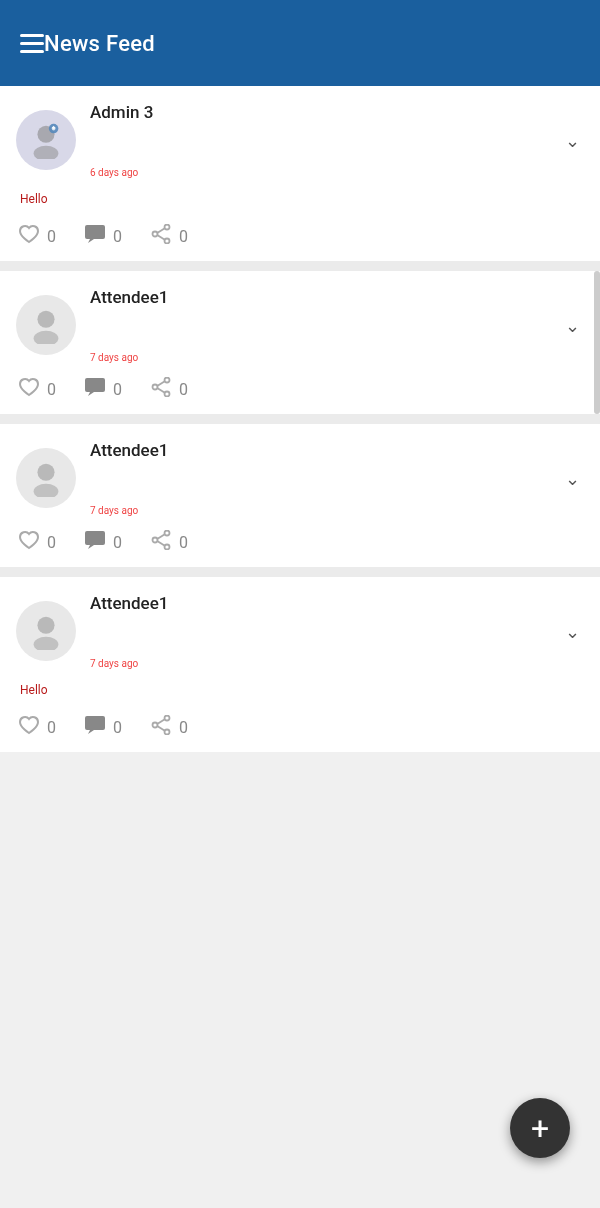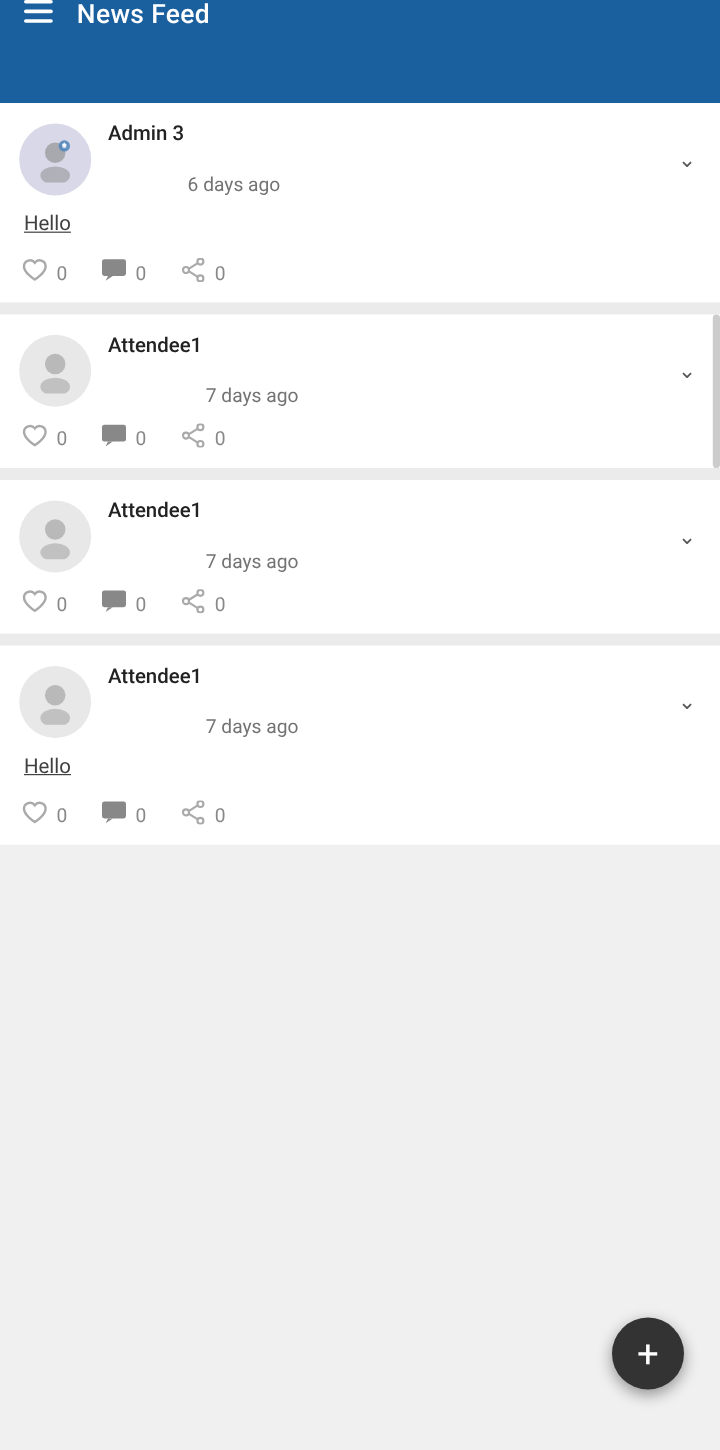--- a/index.html
+++ b/index.html
@@ -15,23 +15,22 @@
       min-height: 1208px;
       position: relative;
       overflow-x: hidden;
     }
 
     
     .header {
       background-color: #1a5f9e;
       height: 86px;
       display: flex;
-      align-items: flex-start;
+      align-items: center;
       padding: 0 20px;
-      gap: 20px;
     }
 
     .hamburger-icon {
       display: flex;
       flex-direction: column;
       gap: 5px;
       cursor: pointer;
     }
 
     .hamburger-icon span {
@@ -86,49 +85,48 @@
       flex-shrink: 0;
     }
 
     .avatar svg {
       width: 38px;
       height: 38px;
     }
 
     .author-info {
       display: flex;
-      flex-direction: row;
+      flex-direction: column;
       gap: 3px;
     }
 
     .author-name {
       font-size: 17px;
       font-weight: 500;
       color: #222;
     }
 
     .post-time {
-      font-size: 16px;
-      color: #737373;
+      font-size: 10px;
+      color: #ef4444;
       margin-top: 42px;
     }
 
     .chevron-down {
       color: #555;
       font-size: 18px;
       cursor: pointer;
       padding: 4px;
     }
 
     .post-content {
-      font-size: 17px;
-      color: #404040;
+      font-size: 12px;
+      color: #b91c1c;
       margin-bottom: 18px;
       padding-left: 4px;
-      text-decoration: underline;
     }
 
     .post-actions {
       display: flex;
       align-items: center;
       gap: 28px;
       padding-left: 2px;
     }
 
     .action-item {

